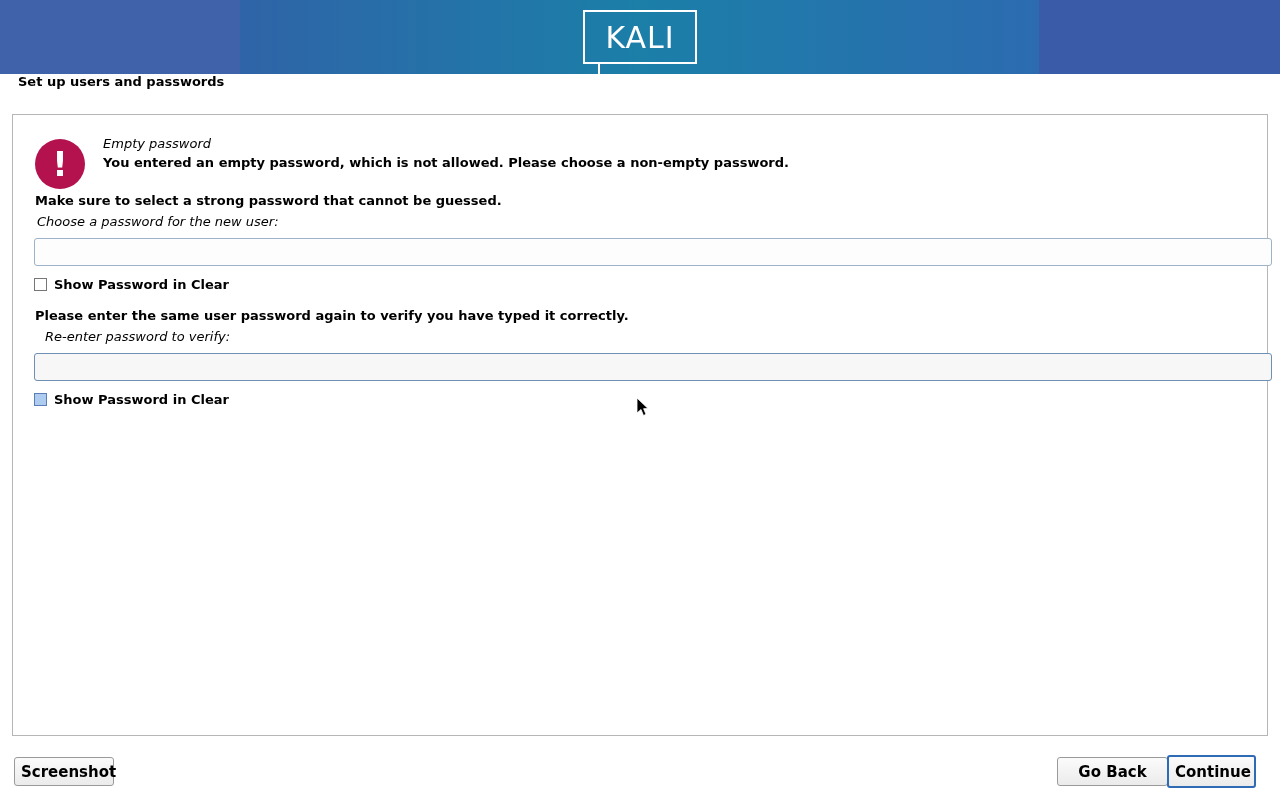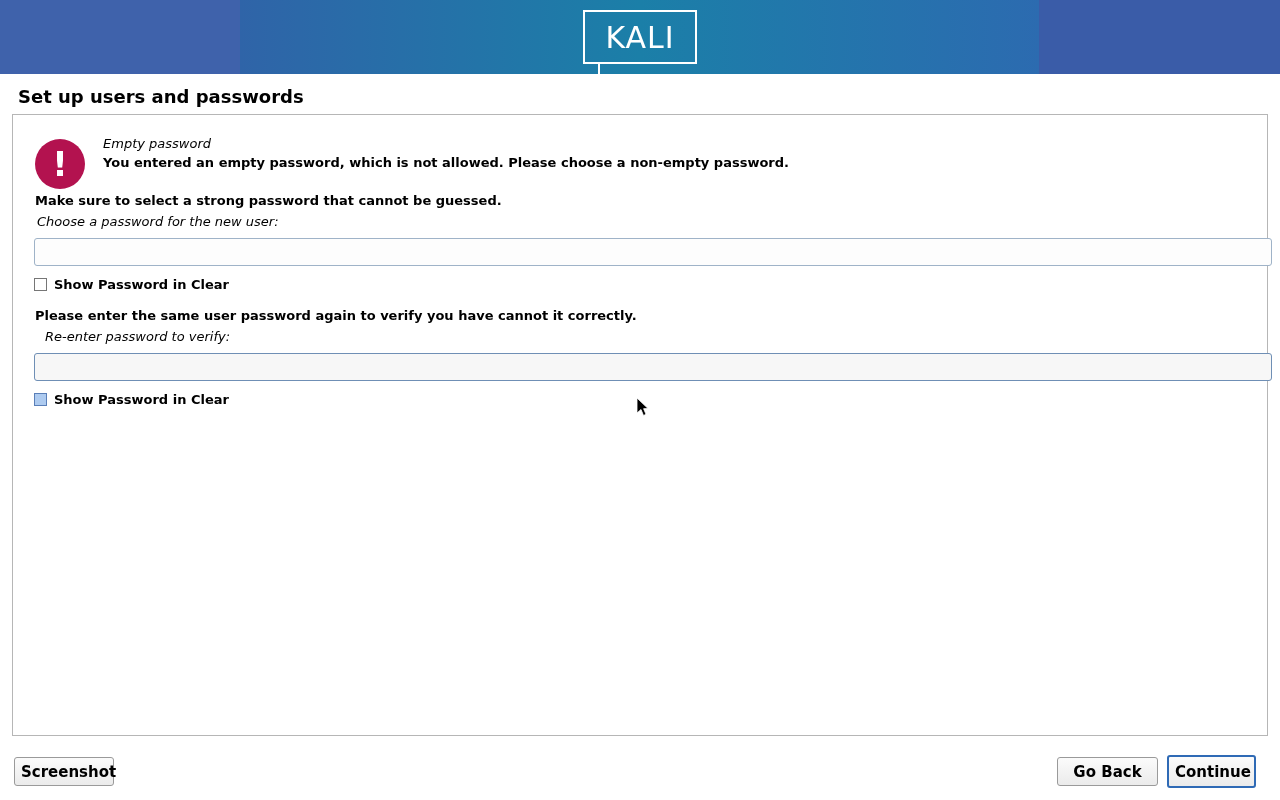--- a/index.html
+++ b/index.html
@@ -62,23 +62,23 @@
     top: 62px;
     width: 2px;
     height: 12px;
     background: #ffffff;
   }
 
   
   .page-title {
     position: absolute;
     left: 18px;
-    top: 86px;
-    font-weight: bold;
-    font-size: 18px;
+    top: 74px;
+    font-weight: bold;
+    font-size: 13px;
   }
 
   
   .panel {
     position: absolute;
     left: 12px;
     top: 114px;
     width: 1256px;
     height: 622px;
     border: 1px solid #b6b6b6;
@@ -230,21 +230,21 @@
     cursor: pointer;
   }
   .btn-screenshot {
     left: 14px;
     top: 757px;
     width: 100px;
   }
   .btn-goback {
     left: 1057px;
     top: 757px;
-    width: 101px;
+    width: 111px;
   }
   .btn-continue {
     left: 1167px;
     top: 755px;
     width: 89px;
     height: 33px;
     border: 2px solid #2f6ab5;
   }
 
   
@@ -281,21 +281,21 @@
   <div class="strong-note">Make sure to select a strong password that cannot be guessed.</div>
 
   <div class="field-label-1">Choose a password for the new user:</div>
   <input class="input-1" type="password" placeholder="" style="">
 
   <div class="check-row-1">
     <span class="checkbox"></span>
     <span class="check-label">Show Password in Clear</span>
   </div>
 
-  <div class="verify-note">Please enter the same user password again to verify you have cannot it correctly.</div>
+  <div class="verify-note">Please enter the same user password again to verify you have typed it correctly.</div>
 
   <div class="field-label-2">Re-enter password to verify:</div>
   <input class="input-2" type="password" placeholder="" style="">
 
   <div class="check-row-2">
     <span class="checkbox focused"></span>
     <span class="check-label">Show Password in Clear</span>
   </div>
 
 </div>

